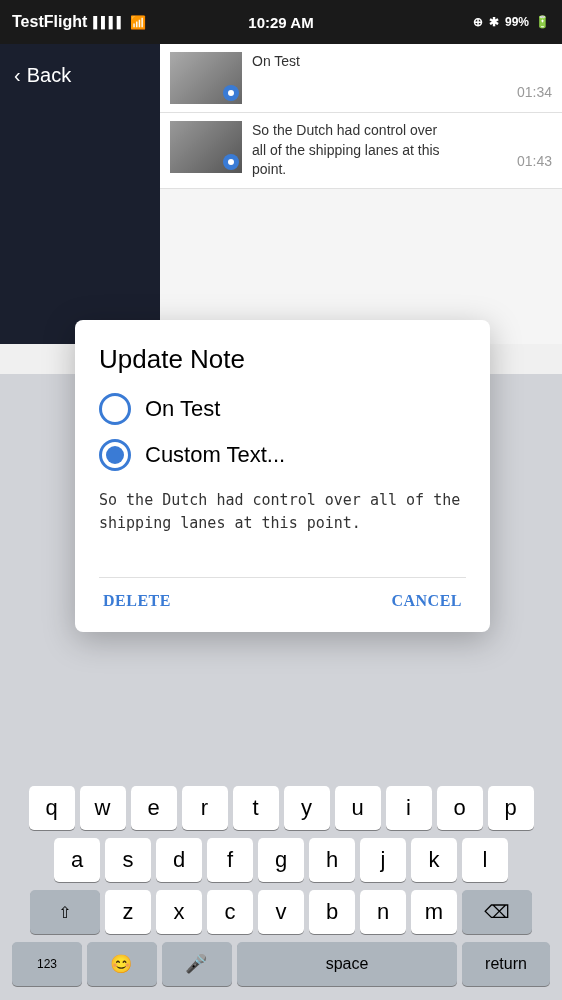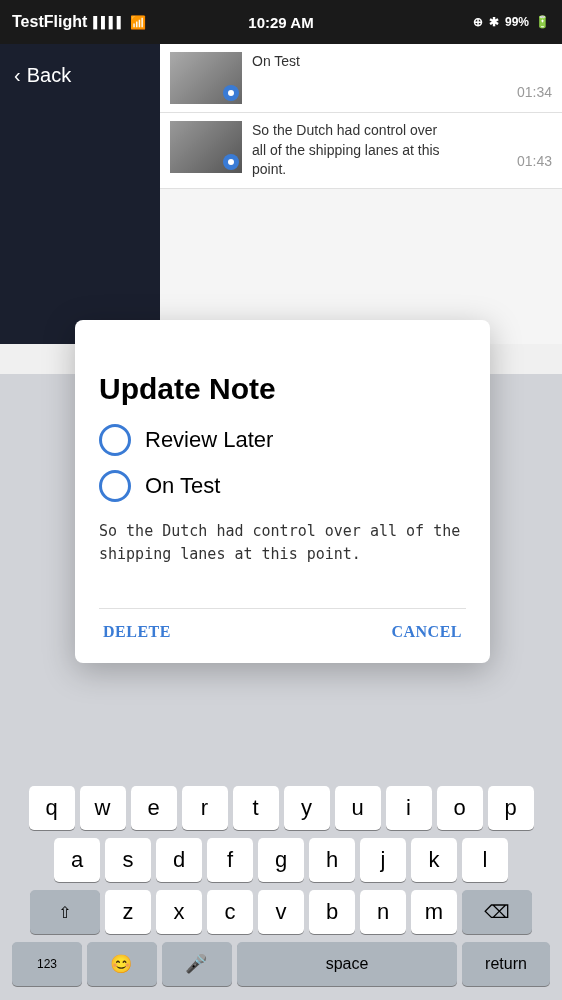--- a/index.html
+++ b/index.html
@@ -157,25 +157,24 @@
       top: 320px;
       left: 75px;
       width: 415px;
       background: white;
       border-radius: 8px;
       padding: 24px 24px 16px 24px;
       z-index: 200;
       box-shadow: 0 8px 32px rgba(0,0,0,0.25);
     }
     .dialog-title {
-      font-size: 30px;
-      font-weight: 700;
+      font-size: 26px;
+      font-weight: 400;
       color: #000;
       margin-bottom: 18px;
-      margin-top: 28px;
     }
 
     
     .radio-option {
       display: flex;
       align-items: center;
       gap: 14px;
       margin-bottom: 14px;
       cursor: pointer;
     }
@@ -363,34 +362,35 @@
     </div>
   </div>
 </div>
 
 <div class="gray-area"></div>
 
 <div class="dialog">
   <div class="dialog-title">Update Note</div>
 
   
-  <div class="radio-option">
-    <div class="radio-circle">
-    </div>
-    <span class="radio-label">Review Later</span>
-  </div>
 
   
   <div class="radio-option">
     <div class="radio-circle">
     </div>
     <span class="radio-label">On Test</span>
   </div>
 
   
+  <div class="radio-option">
+    <div class="radio-circle selected">
+      <div class="radio-inner"></div>
+    </div>
+    <span class="radio-label">Custom Text...</span>
+  </div>
 
   
   <textarea class="dialog-textarea" rows="3" style="">So the Dutch had control over all of the shipping lanes at this point.</textarea>
 
   
   <div class="dialog-actions">
     <button class="dialog-btn delete">DELETE</button>
     <div class="dialog-actions-right">
       <button class="dialog-btn">CANCEL</button>
     </div>

